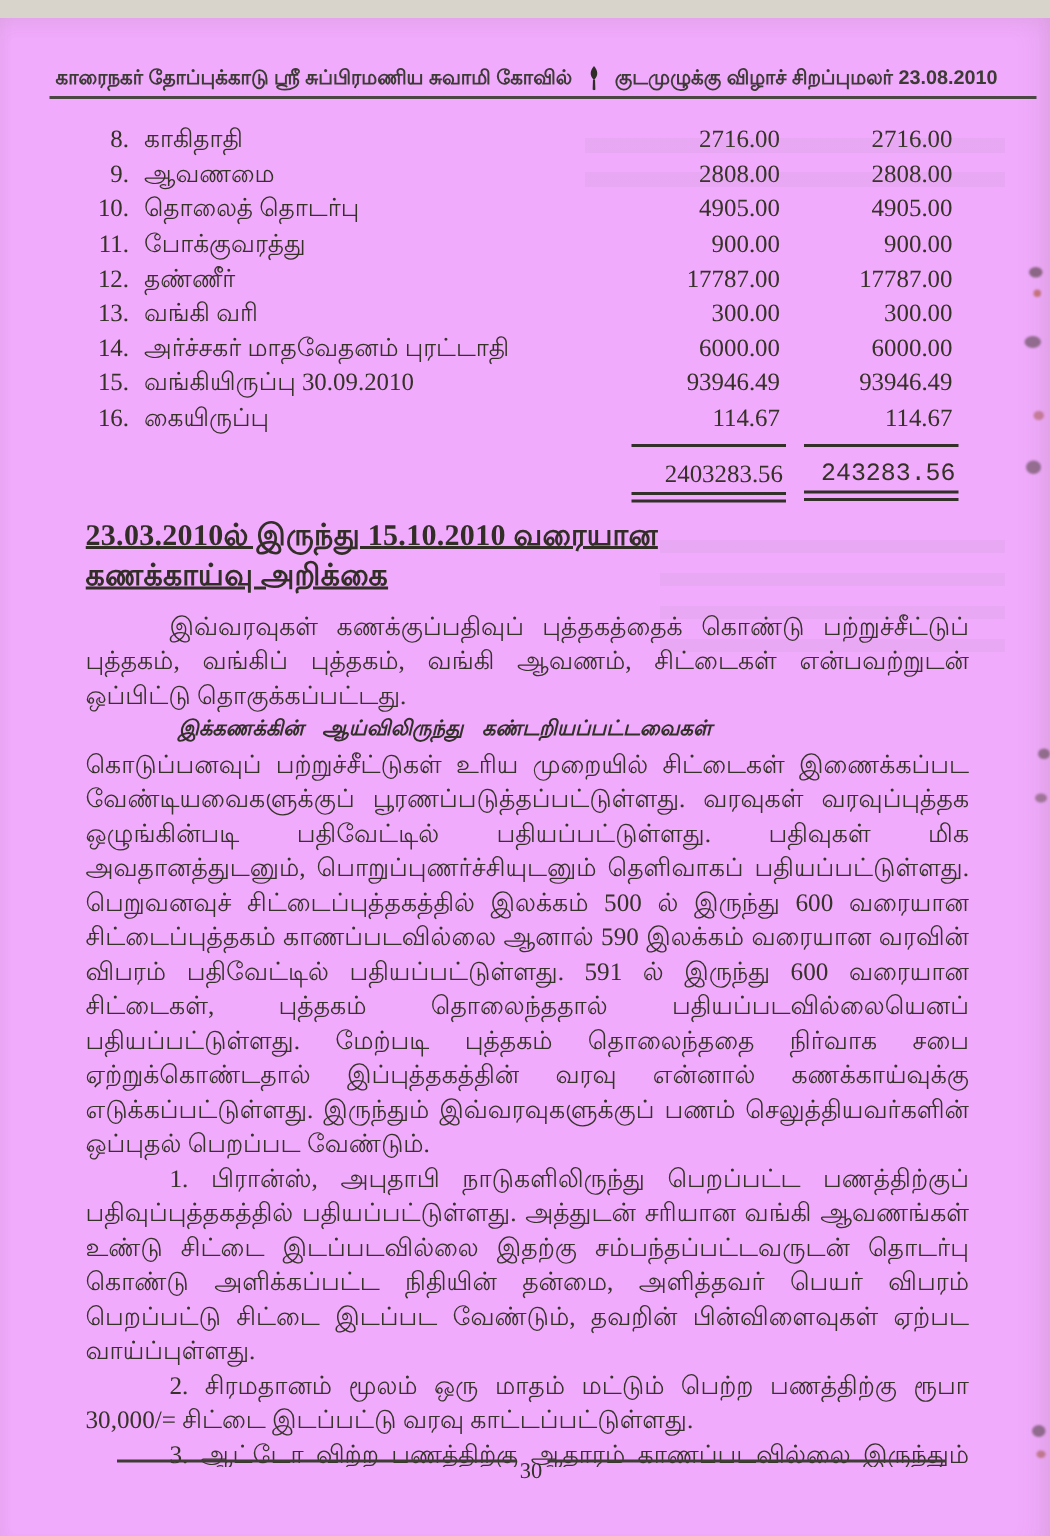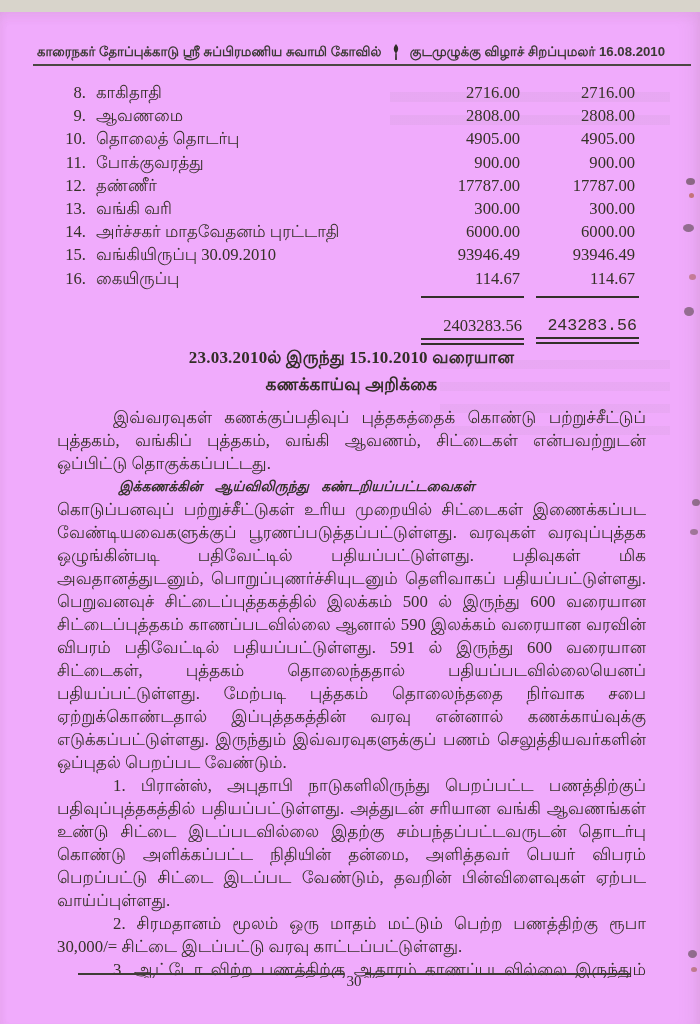--- a/index.html
+++ b/index.html
@@ -29,26 +29,26 @@
   .table{position:absolute;top:71px;left:0;right:0;font-size:16.6px;color:#353127;}
   .t-row{position:relative;height:23.2px;}
   .t-no{position:absolute;left:50px;width:36px;text-align:right;}
   .t-label{position:absolute;left:96px;white-space:nowrap;}
   .t-amt{position:absolute;width:95px;text-align:right;font-variant-numeric:tabular-nums;}
   .a1{left:425px;} .a2{left:540px;}
   .totals{position:relative;height:34px;margin-top:4px;}
   .total-cell{
     position:absolute;width:101px;text-align:right;
     border-top:2px solid #33302a;border-bottom:7px double #33302a;
-    padding:18px 2px 2px 0;
+    padding:8px 2px 2px 0;
   }
   .tc1{left:421px;} .tc2{left:536px;font-family:Liberation Mono, monospace;}
   
   .report{position:absolute;top:332px;left:57px;right:54px;bottom:58px;overflow:hidden;}
-  .r-title{text-align:center;font-weight:bold;font-size:17px;line-height:27px;color:#322e27;margin-bottom:8px;letter-spacing:.2px;}
+  .r-title{text-align:left;font-weight:bold;font-size:20px;line-height:27px;color:#322e27;margin-bottom:8px;letter-spacing:.2px;text-decoration:underline;}
   .para{margin:0;font-size:16.8px;line-height:23px;text-align:justify;color:#363229;}
   .indent{text-indent:56px;}
   .findings-heading{
     margin:0 0 0 62px;font-size:14px;line-height:23px;
     font-weight:bold;font-style:italic;word-spacing:9px;color:#33302a;
   }
   
   .footer{position:absolute;left:78px;right:70px;top:961px;display:flex;align-items:flex-start;}
   .fline{flex:1;height:2px;background:#3f3c36;}
   .fnum{font-size:15px;padding:0 3px;color:#33302b;}
@@ -76,21 +76,21 @@
 
 <div class="page">
 
   <div class="header">
     <span class="h-left">காரைநகர் தோப்புக்காடு ஸ்ரீ சுப்பிரமணிய சுவாமி கோவில்</span>
     <span class="h-icon">
       <svg width="10" height="17" viewBox="0 0 10 17" xmlns="http://www.w3.org/2000/svg">
         <path fill="#2f2c27" d="M5 0 C7.6 3.1, 8.2 6.2, 5 9.4 C1.8 6.2, 2.4 3.1, 5 0 Z M4.3 9.2 L5.7 9.2 L5.9 15.5 C5.9 16.3, 4.1 16.3, 4.1 15.5 Z"></path>
       </svg>
     </span>
-    <span class="h-right">குடமுழுக்கு விழாச் சிறப்புமலர் 16.08.2010</span>
+    <span class="h-right">குடமுழுக்கு விழாச் சிறப்புமலர் 23.08.2010</span>
   </div>
 
   <div class="table">
 
     <div class="t-row">
       <span class="t-no">8.</span>
       <span class="t-label">காகிதாதி</span>
       <span class="t-amt a1">2716.00</span>
       <span class="t-amt a2">2716.00</span>
     </div>

